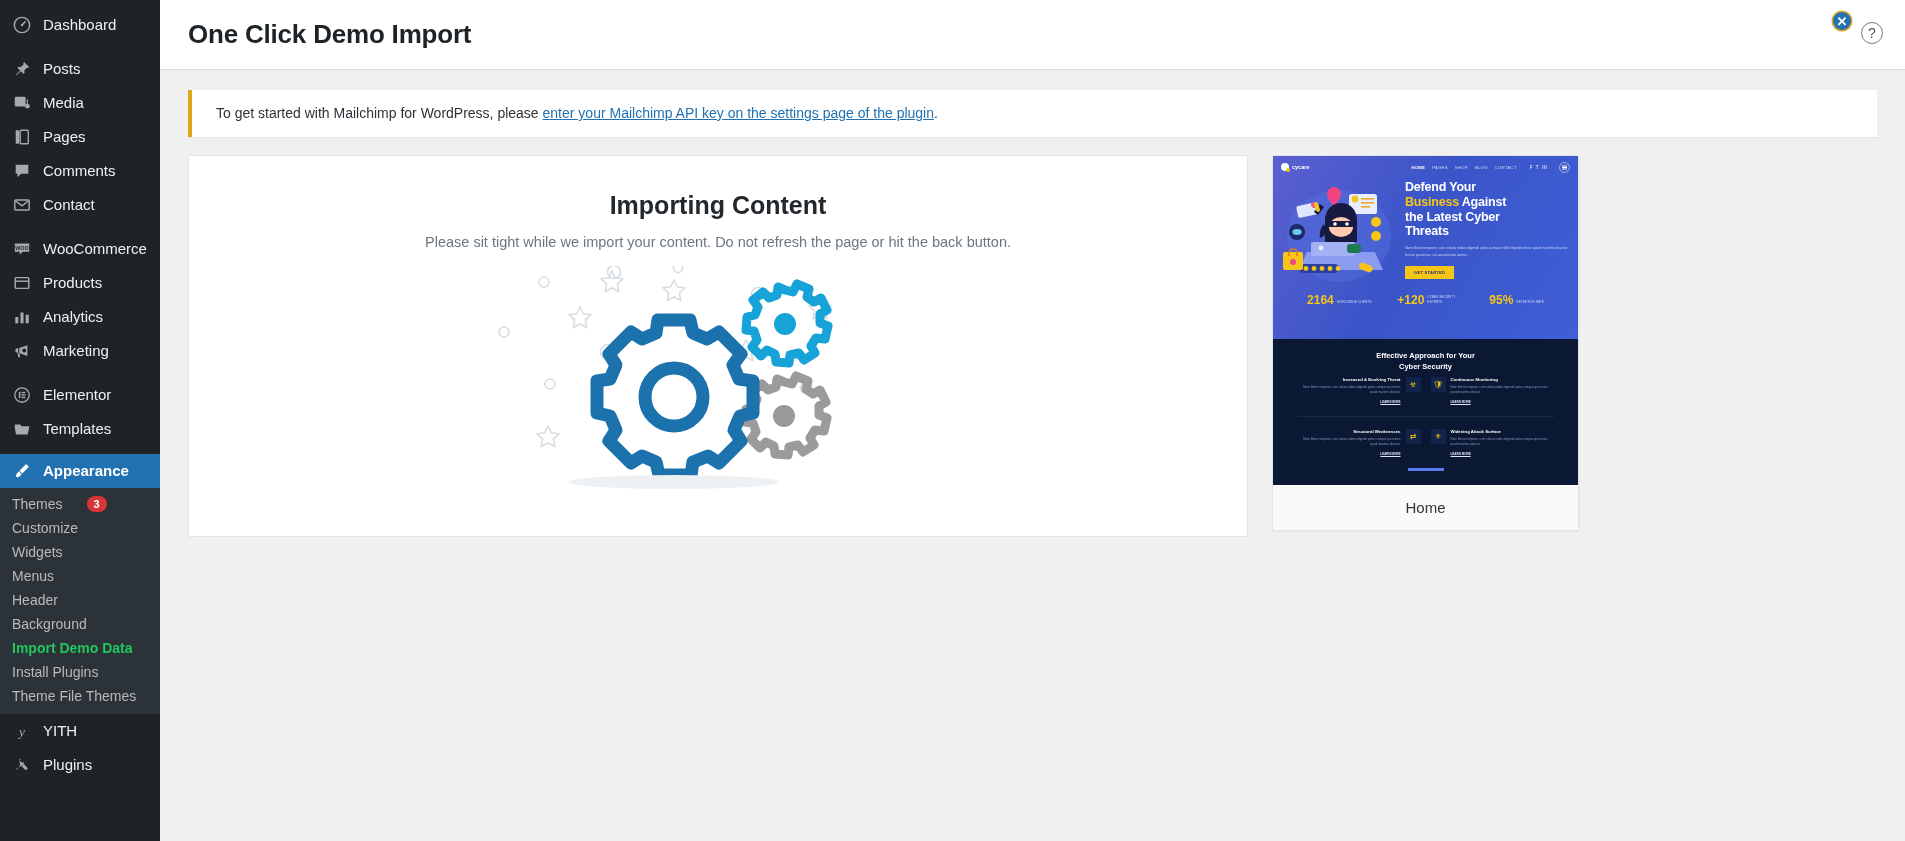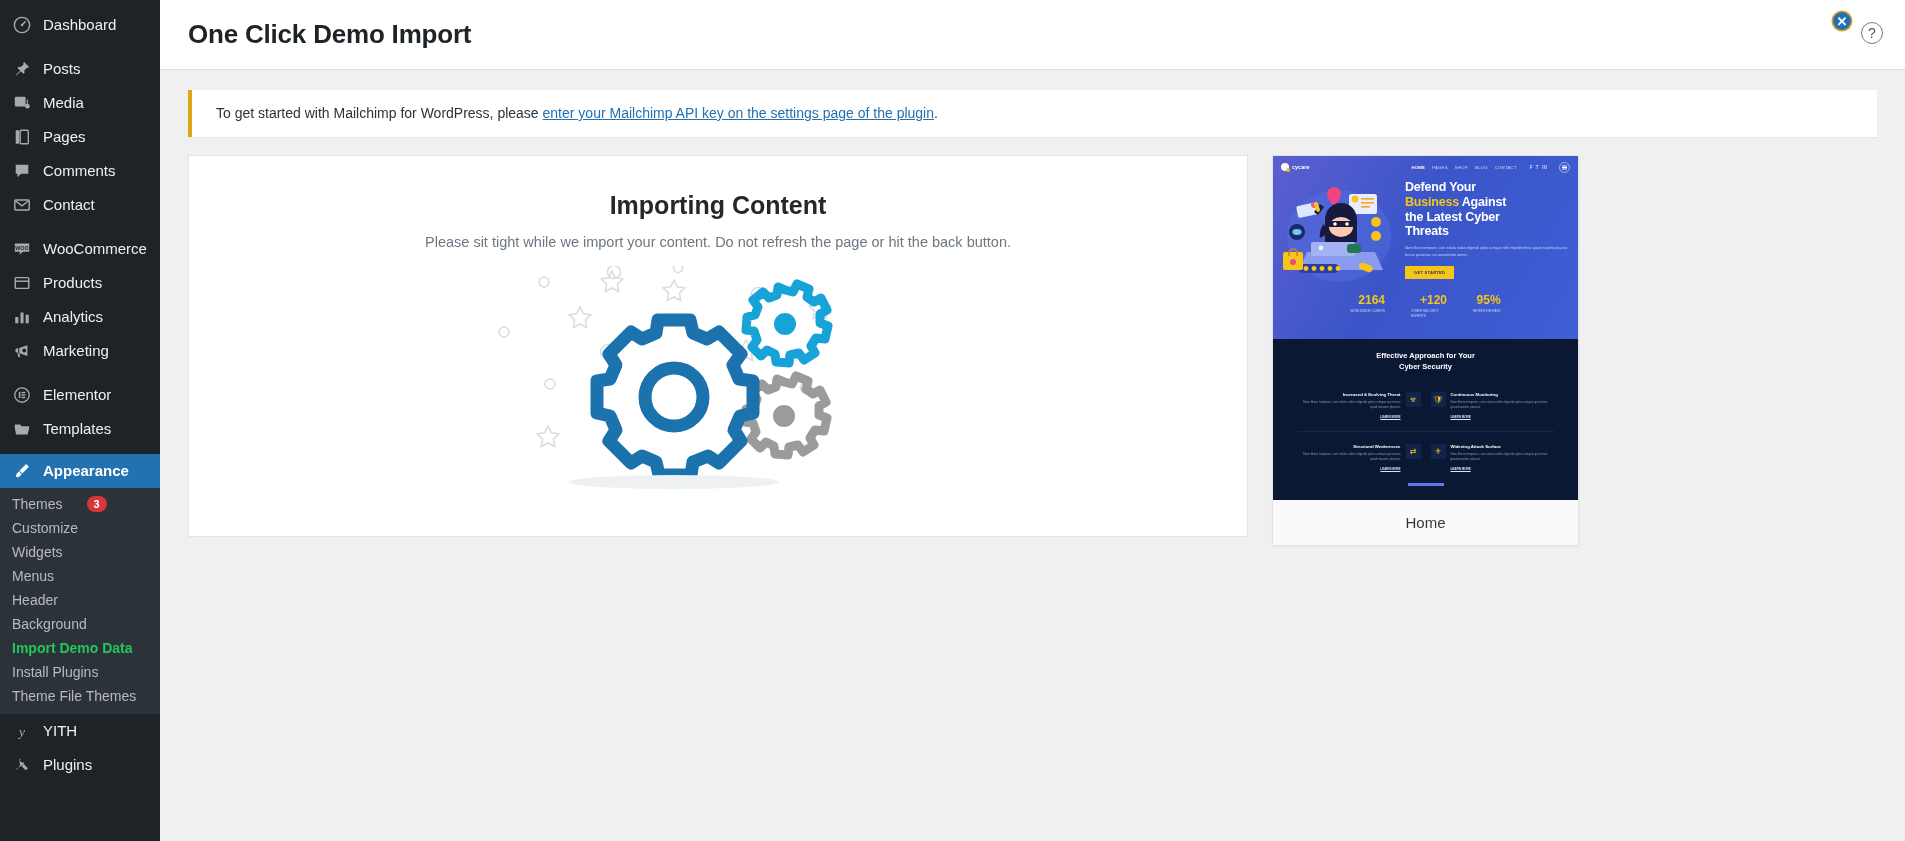--- a/index.html
+++ b/index.html
@@ -174,35 +174,35 @@
   }
   .pv-btn {
     margin-top: 7px; background: #f5c518; color: #23306b;
     font-size: 4px; font-weight: 700; padding: 4px 9px;
     display: inline-block; letter-spacing: .3px;
   }
   .pv-stats {
     display: flex; justify-content: center; gap: 26px;
     margin-top: 9px;
   }
-  .pv-stat { display: flex; align-items: flex-end; gap: 3px; flex-direction: column; }
+  .pv-stat { display: flex; align-items: flex-end; gap: 3px; }
   .pv-stat b { color: #f5c518; font-size: 12px; line-height: 1; font-weight: 800; }
   .pv-stat u {
     text-decoration: none; color: #cdd6f5; font-size: 3.2px;
     line-height: 1.5; display: block; max-width: 36px;
     text-transform: uppercase; padding-bottom: 1px;
   }
 
   .pv-dark {
     background: #0b1834; padding: 12px 14px 14px 14px;
     position: relative;
   }
   .pv-dark-title {
     color: #fff; text-align: center; font-weight: 800;
-    font-size: 7.5px; line-height: 1.45; margin-bottom: 19px;
+    font-size: 7.5px; line-height: 1.45; margin-bottom: 4px;
   }
   .pv-grid {
     display: grid; grid-template-columns: 1fr 1fr;
     column-gap: 10px; row-gap: 12px; padding: 0 10px;
   }
   .pv-cell { display: flex; gap: 5px; }
   .pv-cell.r { flex-direction: row-reverse; text-align: right; }
   .pv-cell-ico {
     width: 15px; height: 15px; background: #13244a;
     display: flex; align-items: center; justify-content: center;

